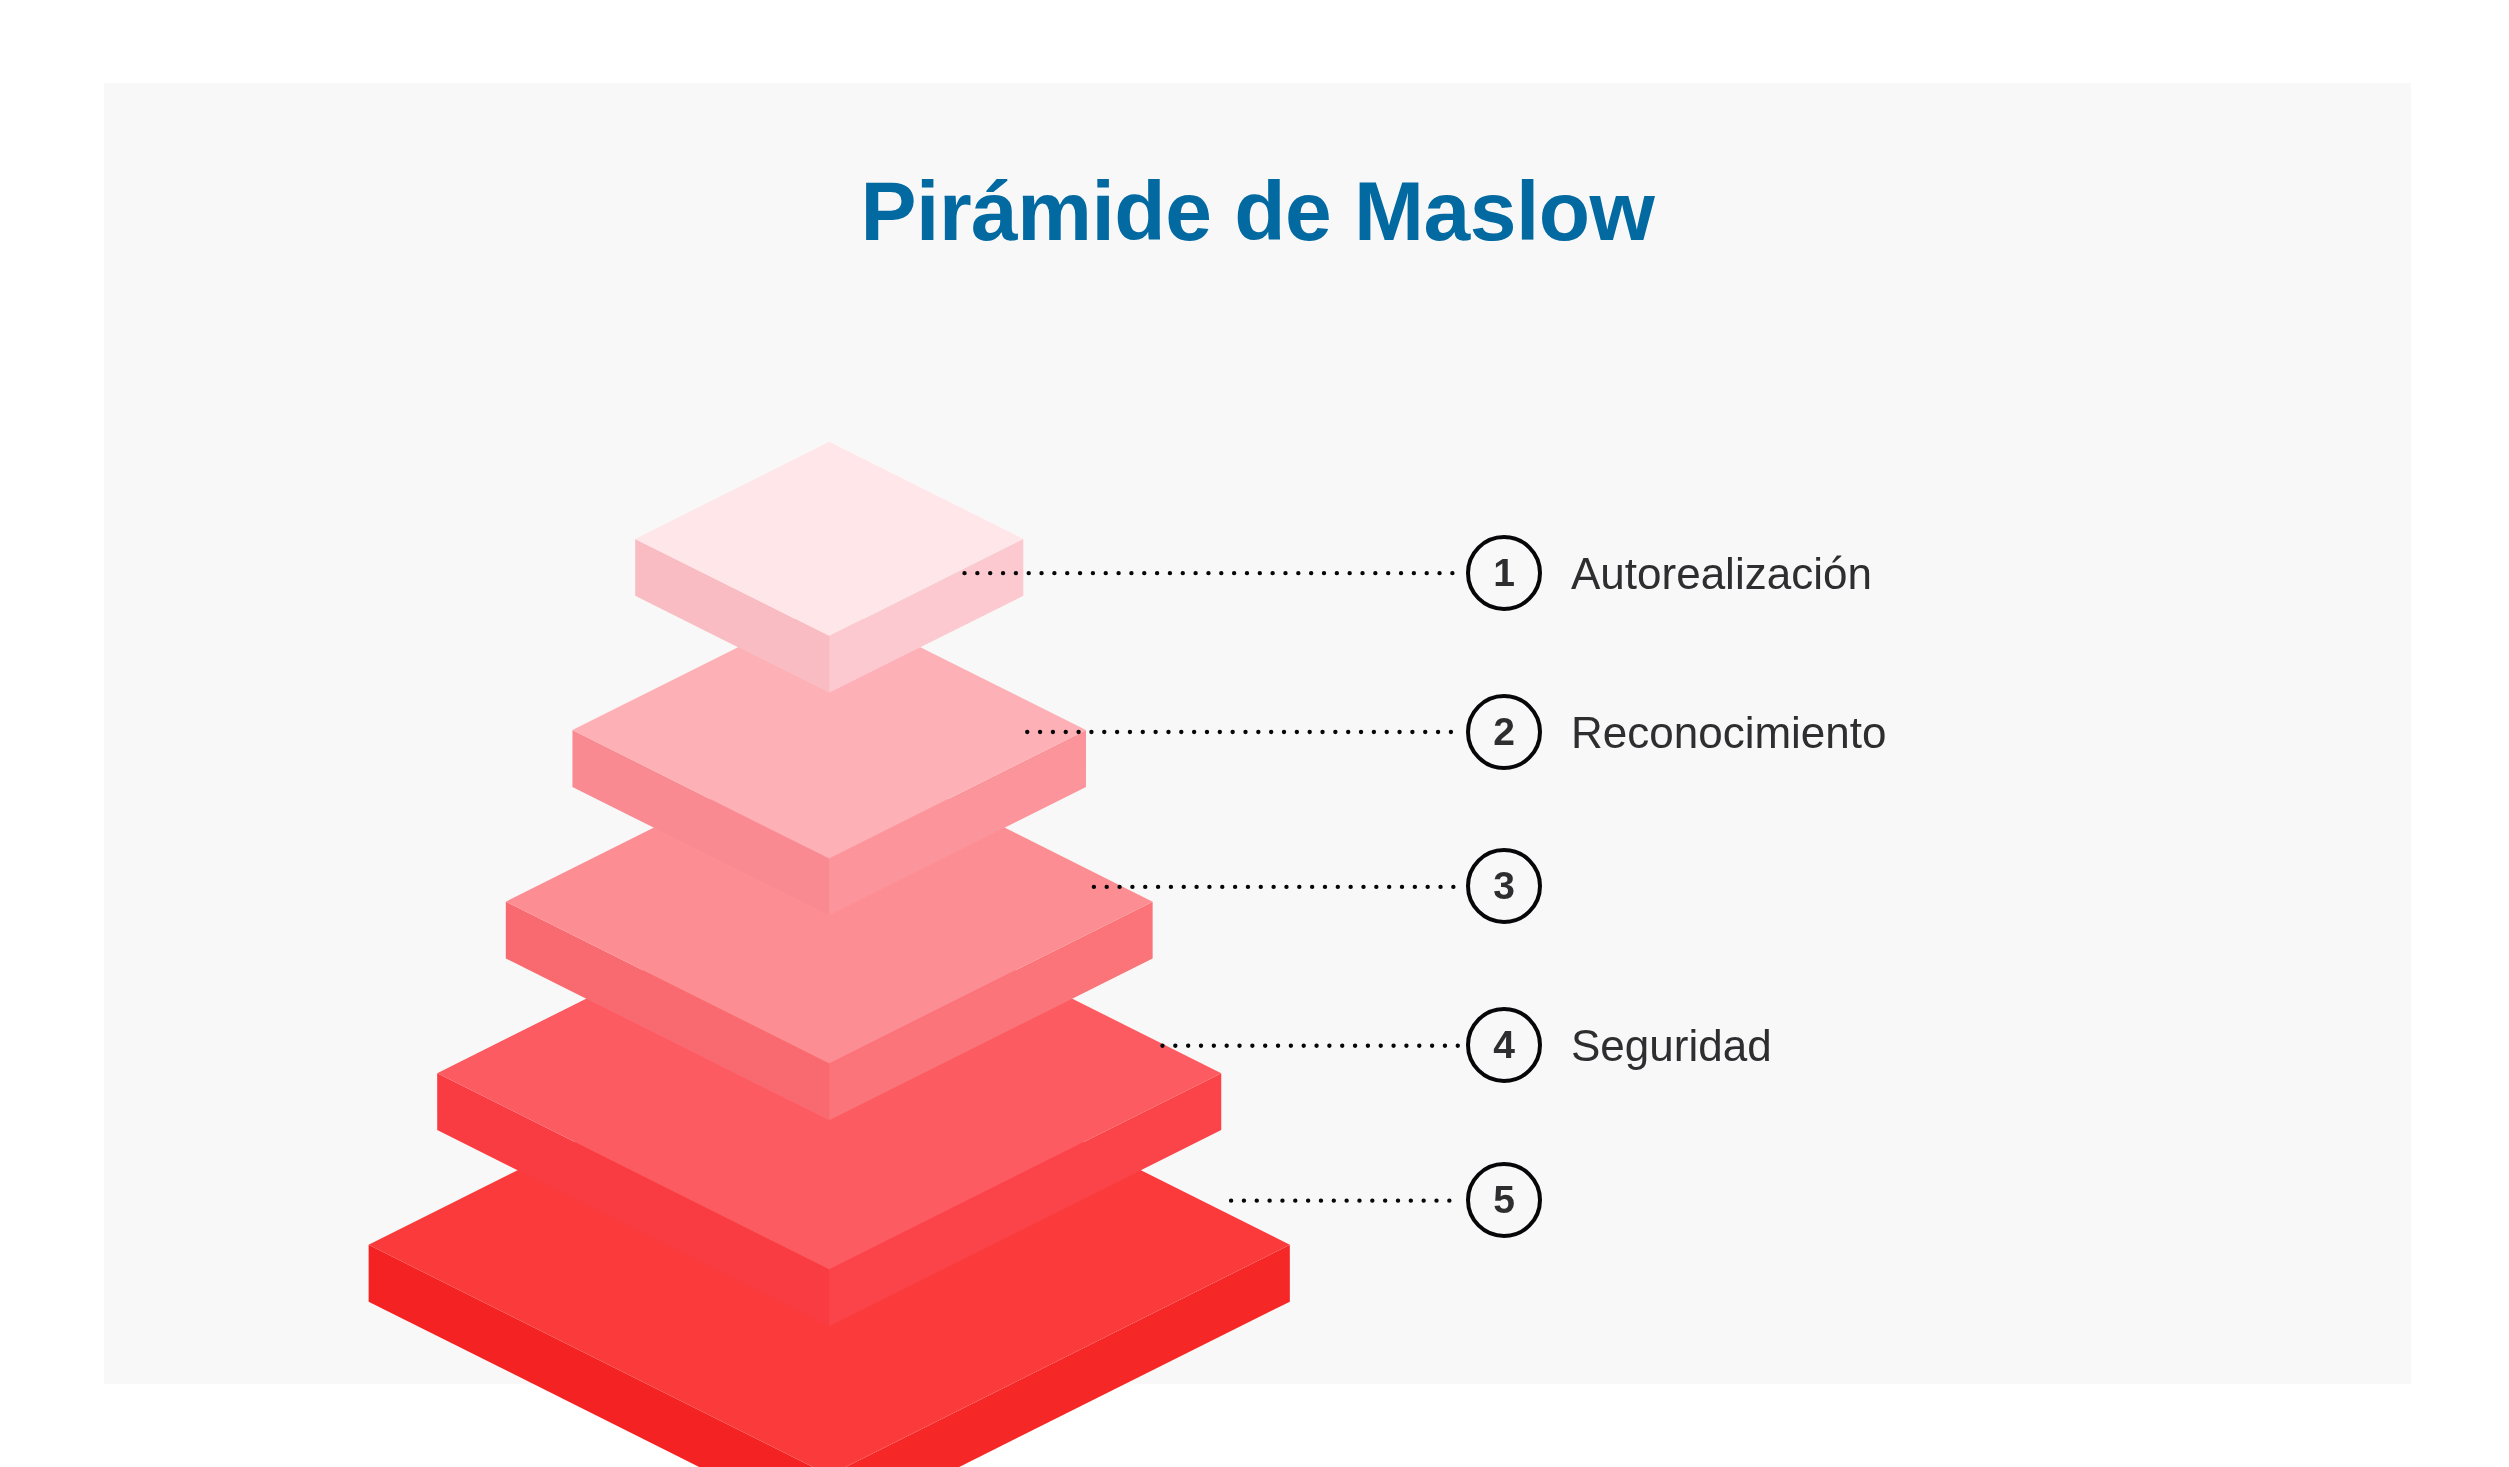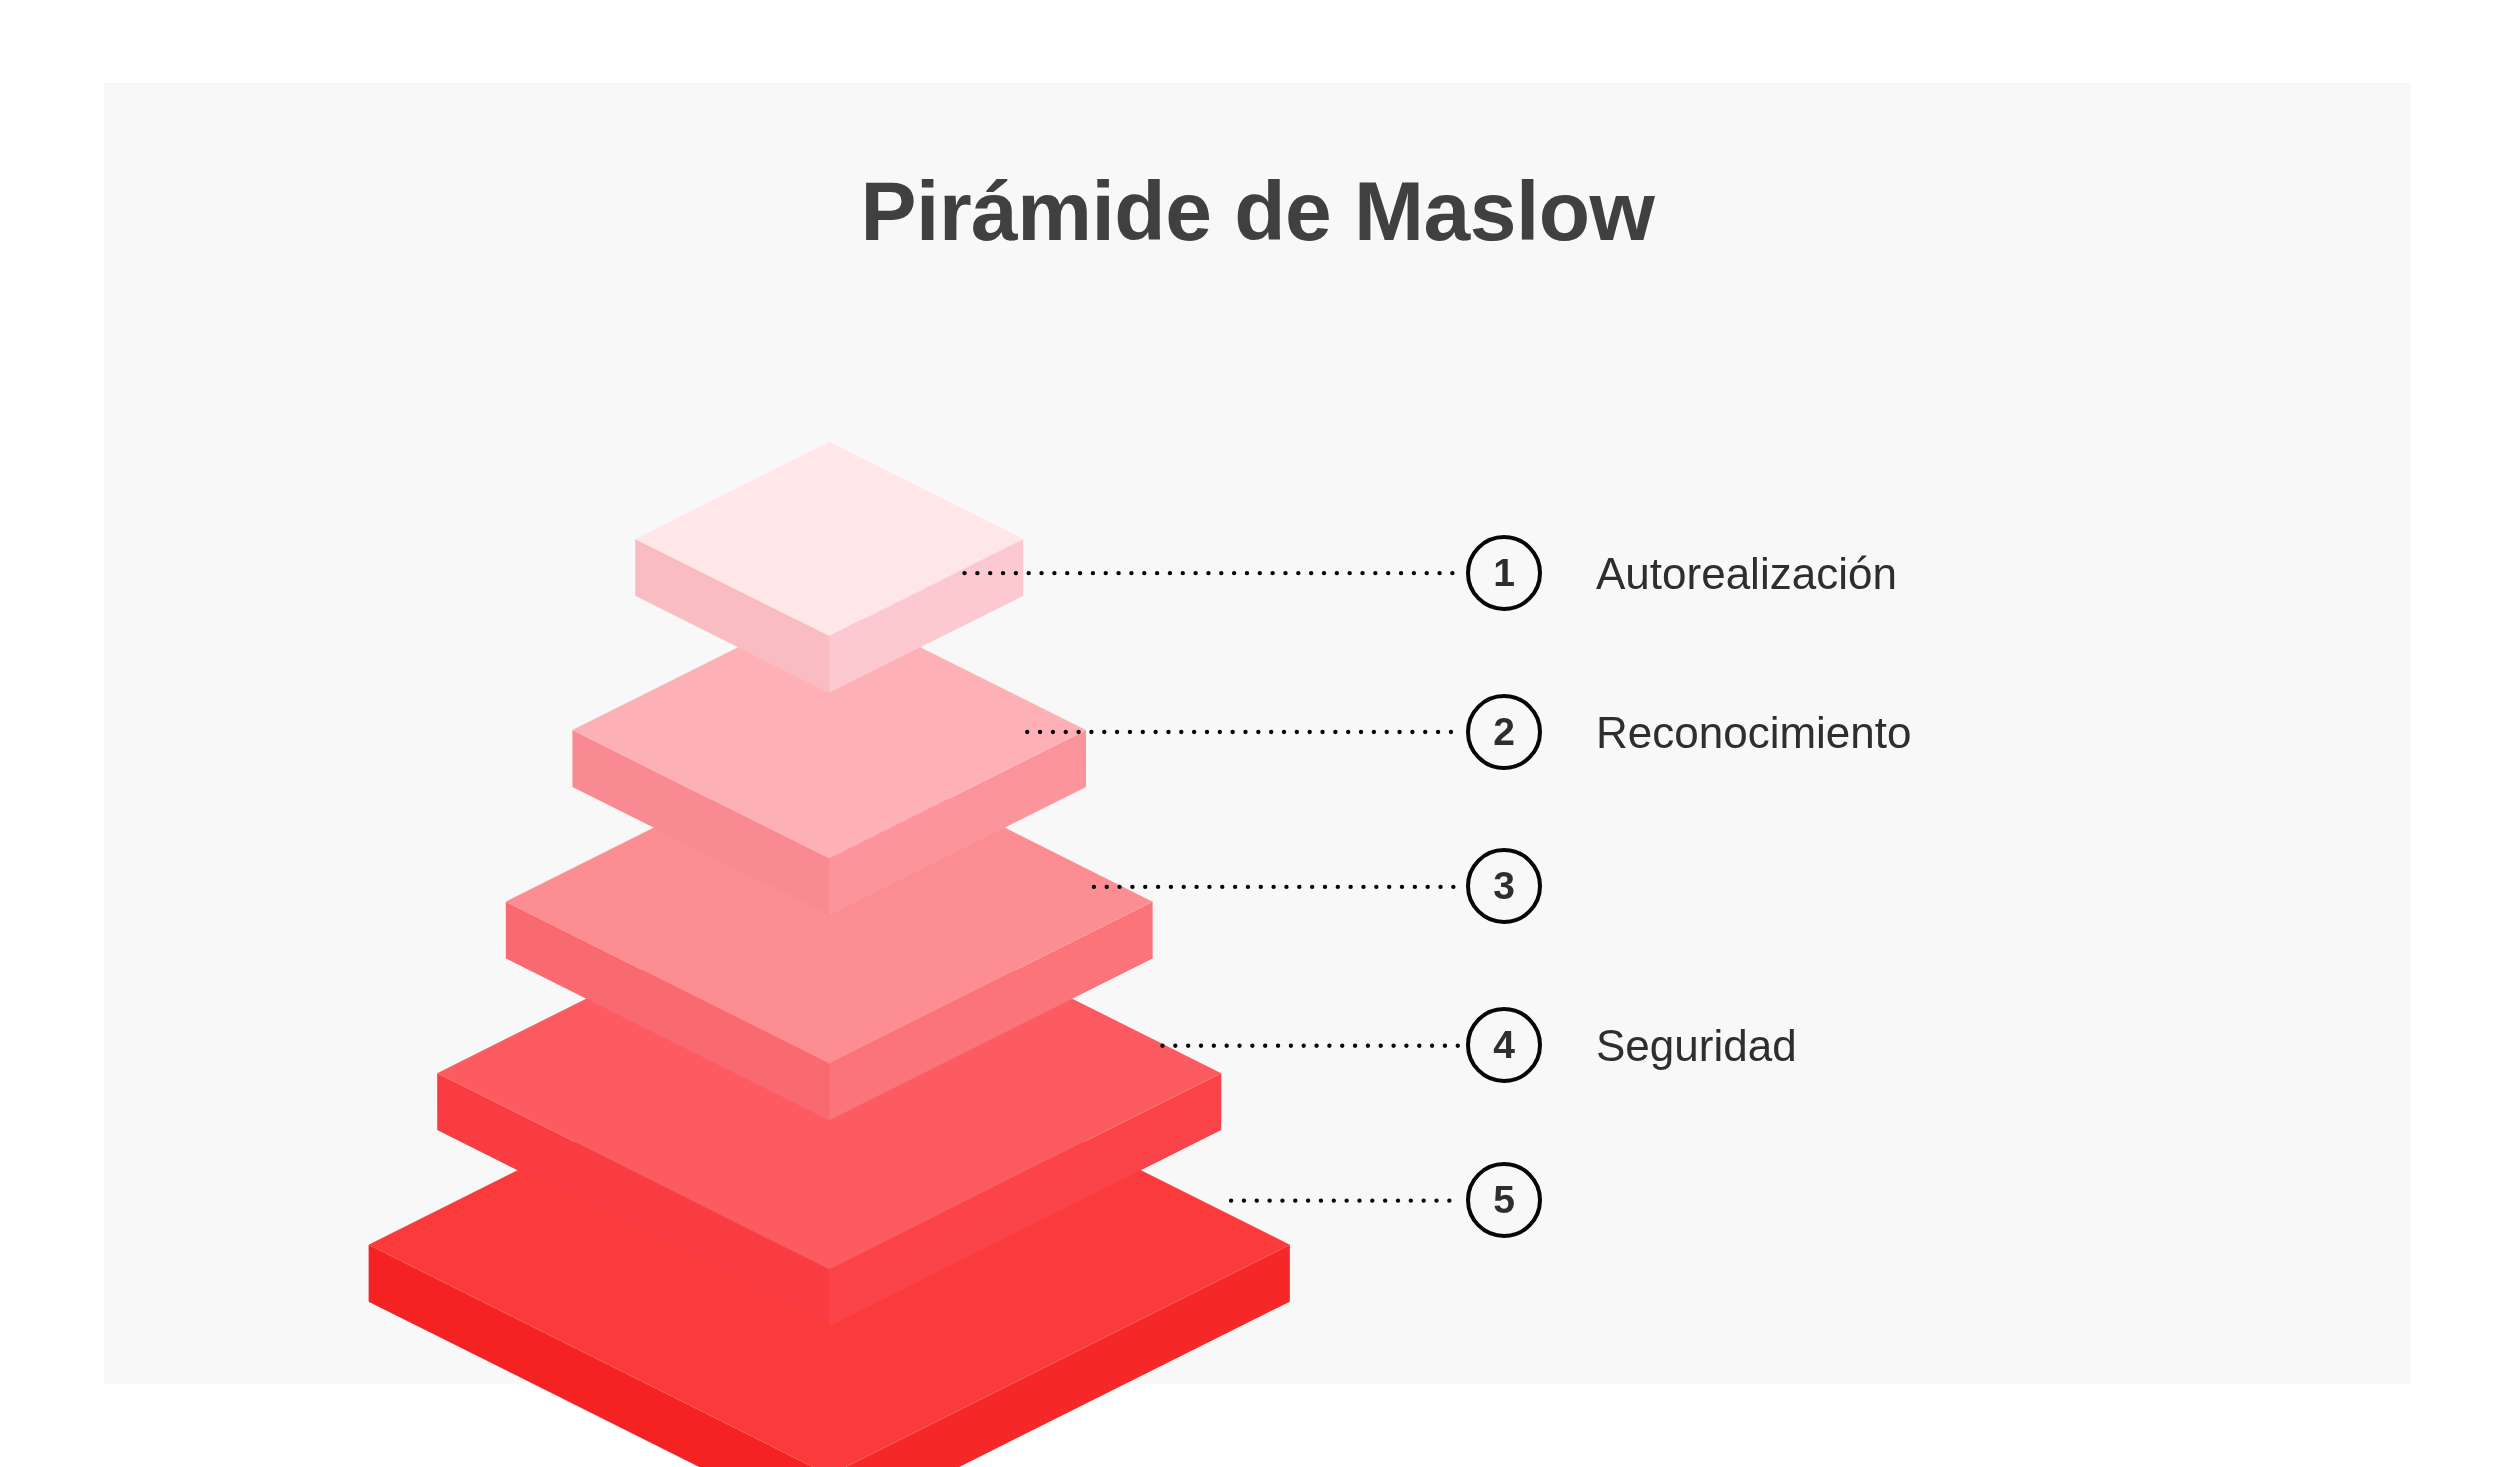--- a/index.html
+++ b/index.html
@@ -34,21 +34,21 @@
 
   
   #title {
     position: absolute;
     left: 0;
     top: 86px;
     width: 2307px;
     text-align: center;
     font-size: 84px;
     font-weight: bold;
-    color: #404040;
+    color: #0369a1;
     letter-spacing: -0.5px;
     line-height: 1;
     white-space: nowrap;
   }
 
   
   #pyramid-svg {
     position: absolute;
     left: 0;
     top: 0;
@@ -88,21 +88,21 @@
   }
   .badge-num {
     font-size: 39px;
     font-weight: bold;
     color: #2e2e31;
     line-height: 1;
     margin-top: -2px;
   }
 
   .legend-label {
-    margin-left: 54px;
+    margin-left: 29px;
     font-size: 44px;
     font-weight: normal;
     color: #2e2e31;
     line-height: 1.17;
     white-space: pre-line;
     padding-top: 12.7px;
   }
   .legend-row.two-line .legend-label {
     padding-top: 0;
   }

